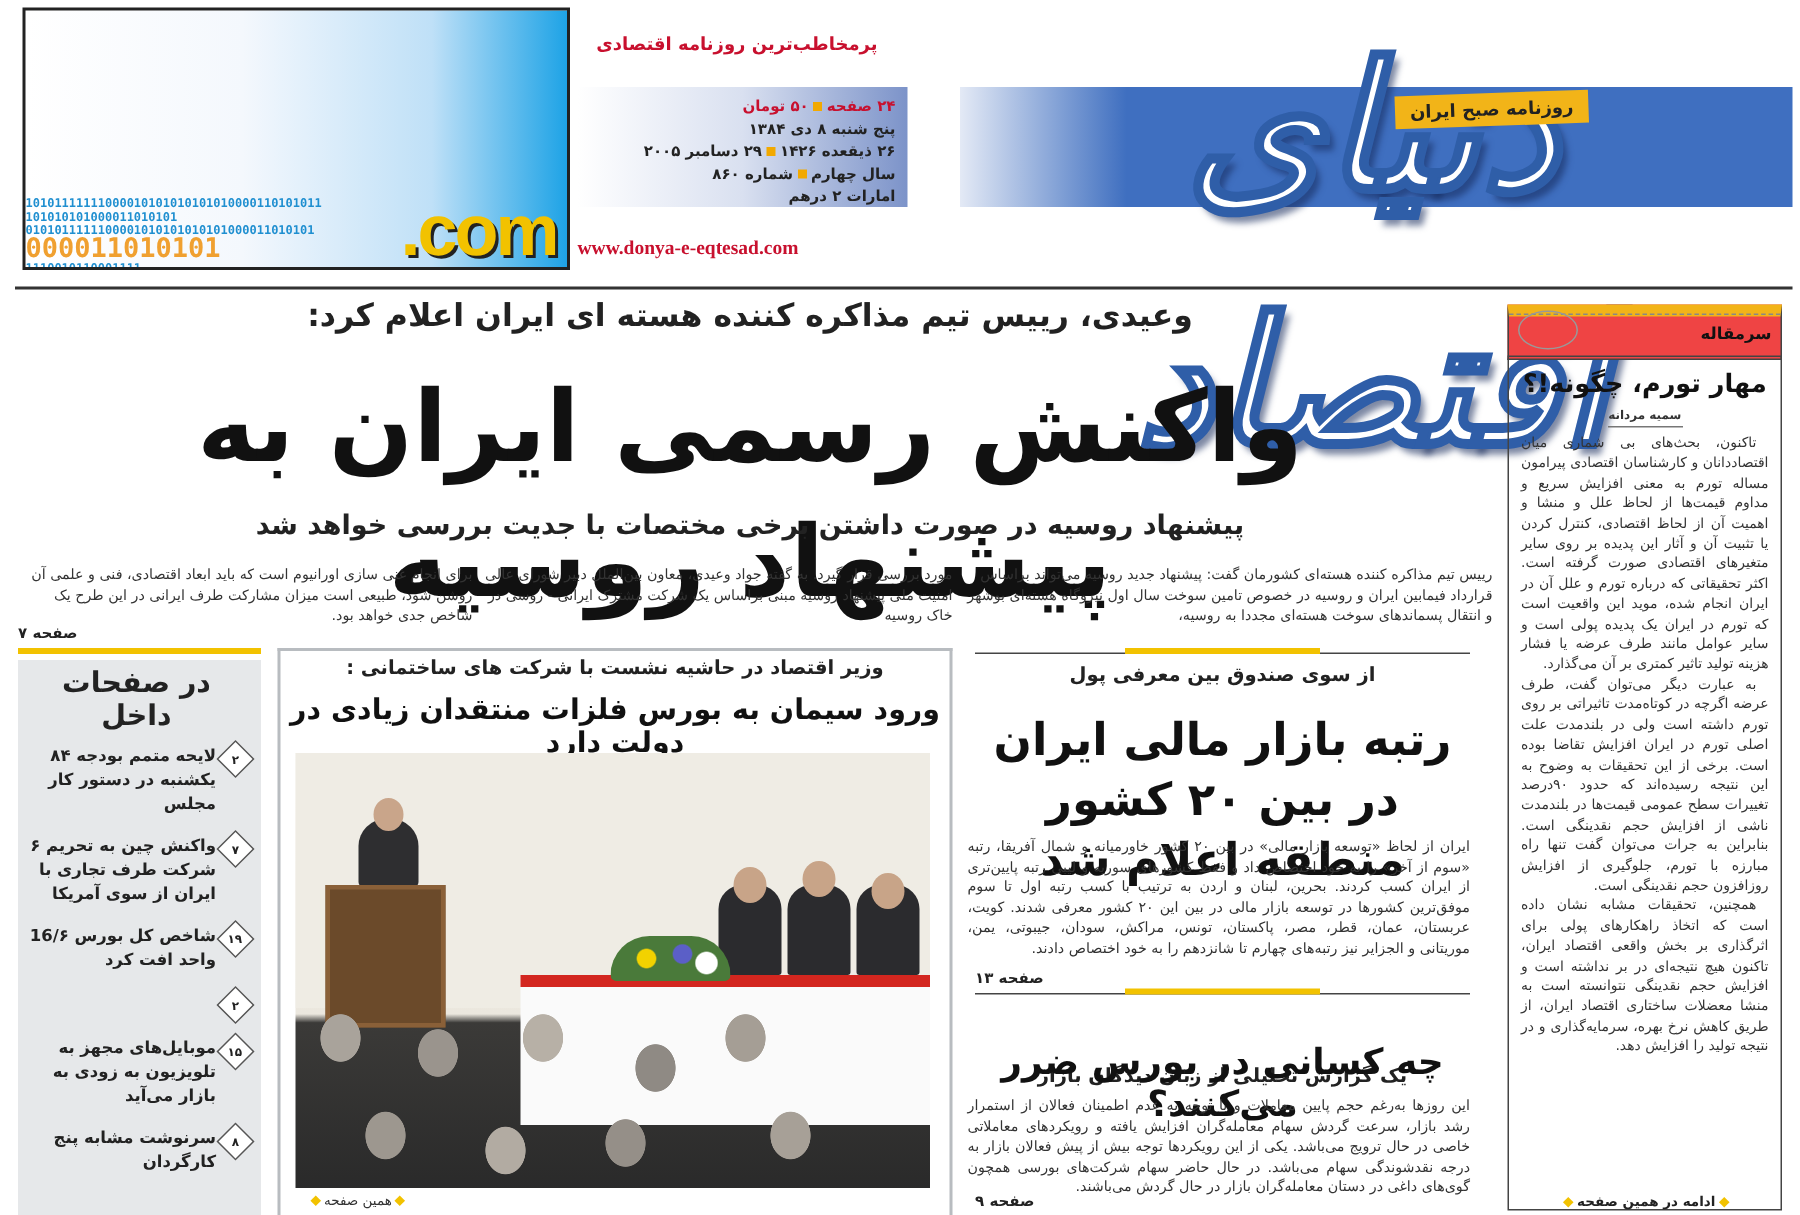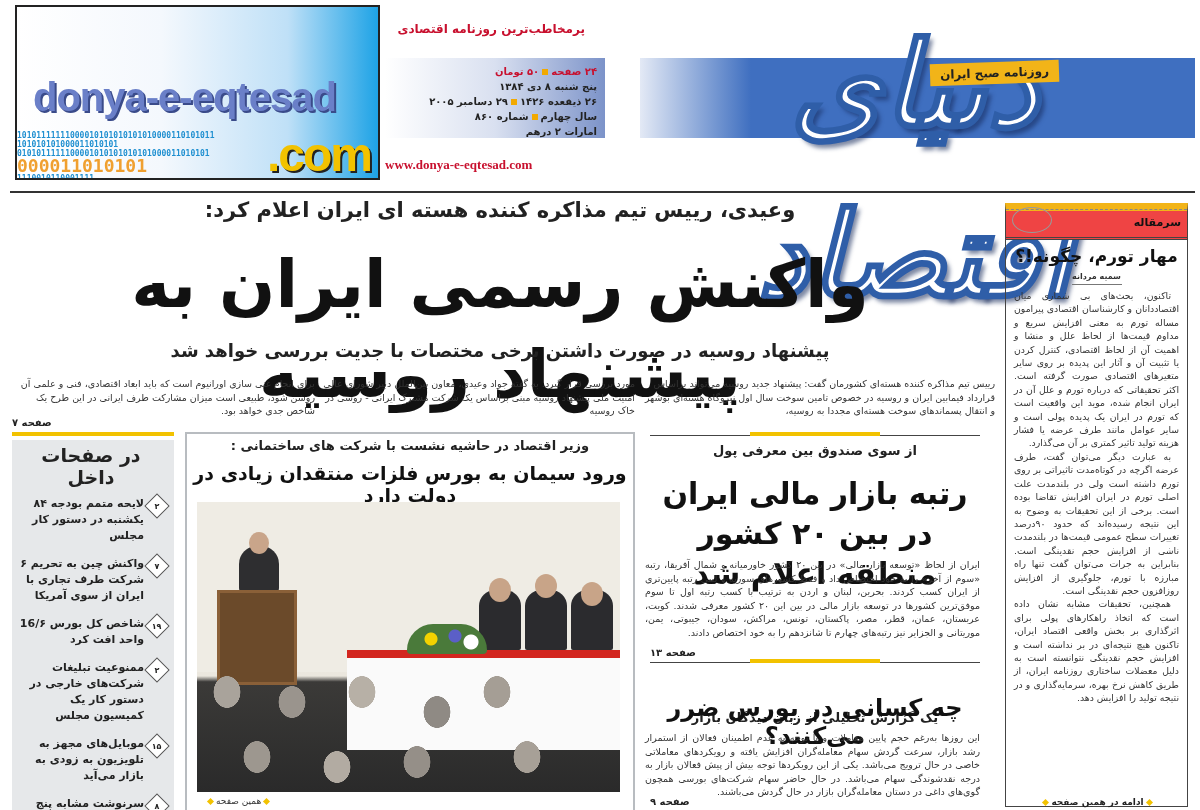--- a/index.html
+++ b/index.html
@@ -152,21 +152,20 @@
   .editorial-title { font-size: 17px; font-weight: 900; color: #111; text-align: center; direction: rtl; margin-top: 4px; }
   .editorial-author { font-size: 8px; font-weight: bold; color: #333; text-align: center; margin: 6px auto 4px; width: 50px; padding-bottom: 3px; border-bottom: 1px solid #777; }
   .editorial-body { font-size: 9.3px; line-height: 13.4px; color: #333; direction: rtl; text-align: justify; text-align-last: right; }
   .editorial-body p { text-indent: 8px; }
   .editorial-more { left: 1010px; top: 797px; width: 175px; font-size: 9px; font-weight: bold; color: #222; text-align: center; }
 </style>
 </head>
 <body>
 
 <div class="abs ad-banner">
-  <div class="abs ad-domain">donya-e-eqtesad</div>
   <div class="abs ad-binary">
     <div>10101111111000010101010101010000110101011</div>
     <div>101010101000011010101</div>
     <div>0101011111100001010101010101000011010101</div>
     <div class="big">000011010101</div>
     <div>1110010110001111</div>
 
   </div>
   <div class="abs ad-com">.com</div>
 </div>
@@ -218,21 +217,20 @@
   <div class="inside-item">
     <div class="pg">
         <span>۱۹</span>
       </div>
     <div class="txt">شاخص کل بورس 16/۶ واحد افت کرد</div>
   </div>
   <div class="inside-item">
     <div class="pg">
         <span>۲</span>
       </div>
-    <div class="txt">ممنوعیت تبلیغات شرکت‌های خارجی در دستور کار یک کمیسیون مجلس</div>
   </div>
   <div class="inside-item">
     <div class="pg">
         <span>۱۵</span>
       </div>
     <div class="txt">موبایل‌های مجهز به تلویزیون به زودی به بازار می‌آید</div>
   </div>
   <div class="inside-item">
     <div class="pg">
         <span>۸</span>
@@ -285,18 +283,18 @@
   <div class="dash"></div>
   <div class="globe"></div>
   <div class="label">سرمقاله</div>
 </div>
 <div class="abs editorial-box">
   <div class="editorial-title">مهار تورم، چگونه!؟</div>
   <div class="editorial-author">سمیه مردانه</div>
   <div class="editorial-body">
     <p>تاکنون، بحث‌های بی شماری میان اقتصاددانان و کارشناسان اقتصادی پیرامون مساله تورم به معنی افزایش سریع و مداوم قیمت‌ها از لحاظ علل و منشا و اهمیت آن از لحاظ اقتصادی، کنترل کردن یا تثبیت آن و آثار این پدیده بر روی سایر متغیرهای اقتصادی صورت گرفته است. اکثر تحقیقاتی که درباره تورم و علل آن در ایران انجام شده، موید این واقعیت است که تورم در ایران یک پدیده پولی است و سایر عوامل مانند طرف عرضه یا فشار هزینه تولید تاثیر کمتری بر آن می‌گذارد.</p>
     <p>به عبارت دیگر می‌توان گفت، طرف عرضه اگرچه در کوتاه‌مدت تاثیراتی بر روی تورم داشته است ولی در بلندمدت علت اصلی تورم در ایران افزایش تقاضا بوده است. برخی از این تحقیقات به وضوح به این نتیجه رسیده‌اند که حدود ۹۰درصد تغییرات سطح عمومی قیمت‌ها در بلندمدت ناشی از افزایش حجم نقدینگی است. بنابراین به جرات می‌توان گفت تنها راه مبارزه با تورم، جلوگیری از افزایش روزافزون حجم نقدینگی است.</p>
-    <p>همچنین، تحقیقات مشابه نشان داده است که اتخاذ راهکارهای پولی برای اثرگذاری بر بخش واقعی اقتصاد ایران، تاکنون هیچ نتیجه‌ای در بر نداشته است و افزایش حجم نقدینگی نتوانسته است به دلیل معضلات ساختاری روزنامه ایران، از طریق کاهش نرخ بهره، سرمایه‌گذاری و در نتیجه تولید را افزایش دهد.</p>
+    <p>همچنین، تحقیقات مشابه نشان داده است که اتخاذ راهکارهای پولی برای اثرگذاری بر بخش واقعی اقتصاد ایران، تاکنون هیچ نتیجه‌ای در بر نداشته است و افزایش حجم نقدینگی نتوانسته است به منشا معضلات ساختاری اقتصاد ایران، از طریق کاهش نرخ بهره، سرمایه‌گذاری و در نتیجه تولید را افزایش دهد.</p>
   </div>
 </div>
 <div class="abs editorial-more rtl" style="text-align:center">
   <span class="dot"></span><span>ادامه در همین صفحه</span><span class="dot"></span>
 </div>
 
 </body></html>

